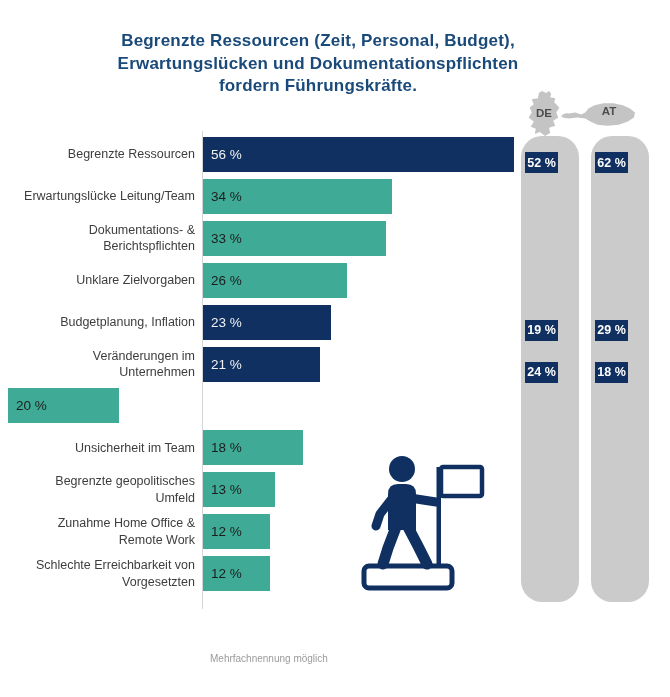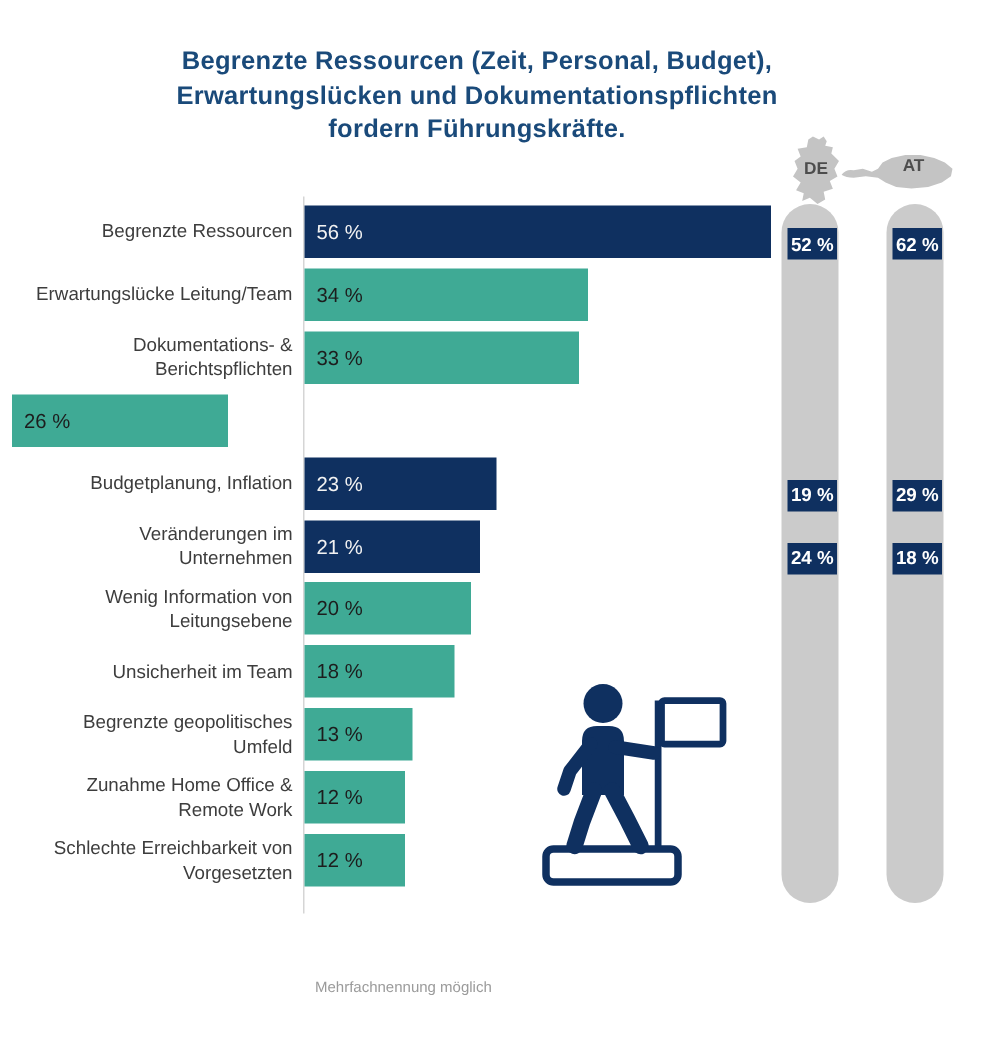--- a/index.html
+++ b/index.html
@@ -28,21 +28,21 @@
     width:178px; margin-left:17px; text-align:right; color:var(--label-dark);
     font-size:12.5px; line-height:1.3;
   }
   .bar{height:35px; margin-left:8px; display:flex; align-items:center; flex:0 0 auto;}
   .bar.navy{background:var(--navy);}
   .bar.teal{background:var(--teal);}
   .bar-value{margin-left:8px; font-size:13.5px; white-space:nowrap;}
   .bar.navy .bar-value{color:var(--on-navy);}
   .bar.teal .bar-value{color:var(--on-teal);}
   
-  .country-col{position:absolute; top:136px; width:38px; height:466px; border-radius:21px; background:var(--col-gray);}
+  .country-col{position:absolute; top:136px; width:58px; height:466px; border-radius:21px; background:var(--col-gray);}
   #col-DE{left:521px;} #col-AT{left:591px;}
   .ov-box{
     position:absolute; left:4px; width:33px; height:21px; background:var(--navy);
     color:#ffffff; font-weight:bold; font-size:12.5px;
     display:flex; align-items:center; justify-content:center; white-space:nowrap;
   }
   
   .map{position:absolute;}
   #map-de{left:527px; top:90px; width:34px; height:46px;}
   #map-at{left:561px; top:103px; width:75px; height:24px;}
@@ -107,38 +107,38 @@
           <span class="bar-value">34 %</span>
         </div>
       </div>
       <div class="row" style="top: 220.8px;">
         <div class="row-label">Dokumentations- &amp; Berichtspflichten</div>
         <div class="bar teal" style="width: 183.15px;">
           <span class="bar-value">33 %</span>
         </div>
       </div>
       <div class="row" style="top: 262.7px;">
+        <div class="row-label">Unklare Zielvorgaben</div>
         <div class="bar teal" style="width: 144.3px;">
           <span class="bar-value">26 %</span>
         </div>
       </div>
       <div class="row" style="top: 304.6px;">
         <div class="row-label">Budgetplanung, Inflation</div>
         <div class="bar navy" style="width: 127.65px;">
           <span class="bar-value">23 %</span>
         </div>
       </div>
       <div class="row" style="top: 346.5px;">
         <div class="row-label">Veränderungen im Unternehmen</div>
         <div class="bar navy" style="width: 116.55px;">
           <span class="bar-value">21 %</span>
         </div>
       </div>
       <div class="row" style="top: 388.4px;">
-        <div class="row-label">Wenig Information von Leitungsebene</div>
         <div class="bar teal" style="width: 111px;">
           <span class="bar-value">20 %</span>
         </div>
       </div>
       <div class="row" style="top: 430.3px;">
         <div class="row-label">Unsicherheit im Team</div>
         <div class="bar teal" style="width: 99.9px;">
           <span class="bar-value">18 %</span>
         </div>
       </div>

